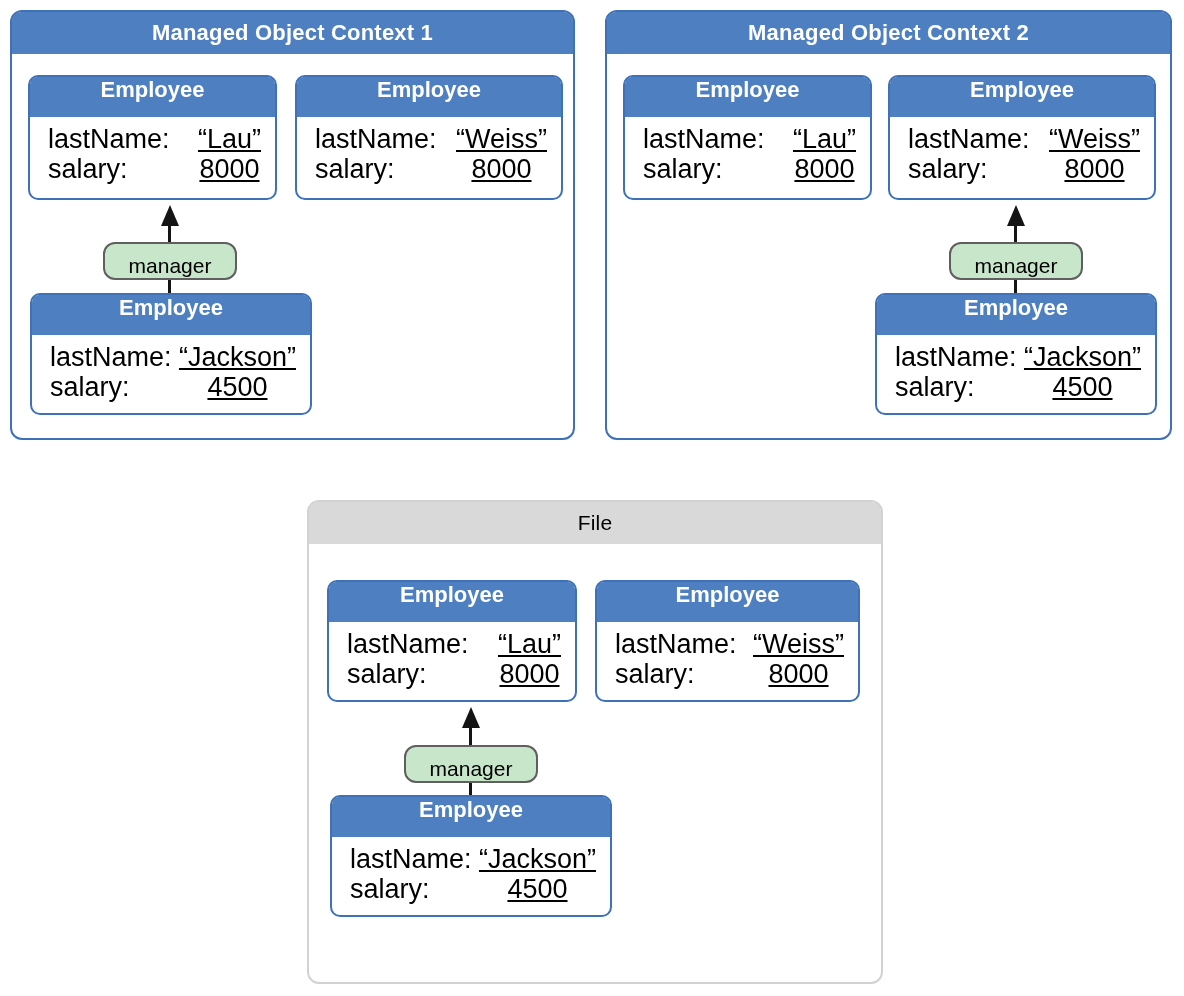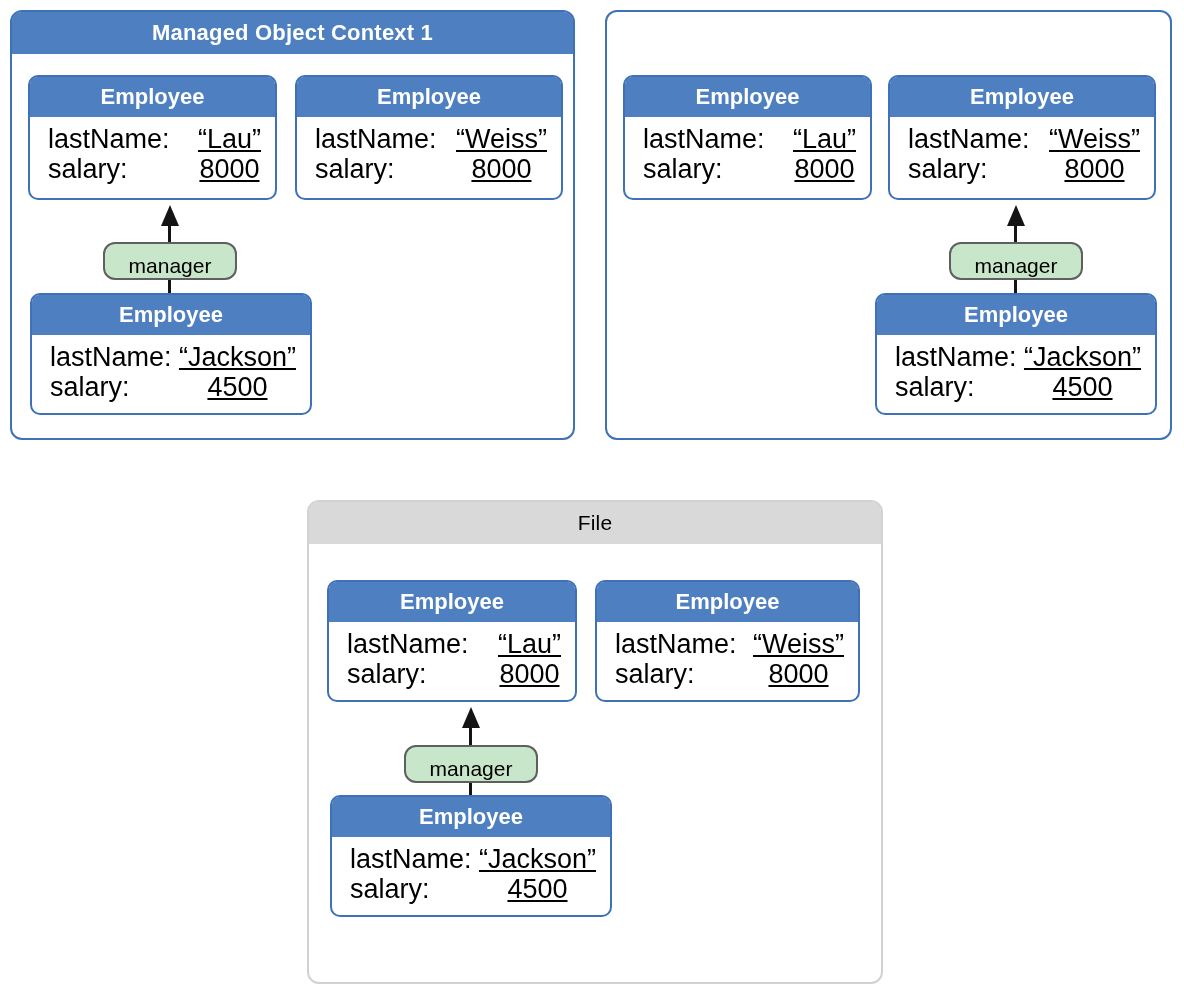--- a/index.html
+++ b/index.html
@@ -44,21 +44,20 @@
     position: absolute;
     background: #fff;
     border: 2px solid var(--blue-border, #3e71b8);
     border-radius: 10px;
   }
   .emp-h {
     height: 40px;
     background: var(--blue-fill, #4d7fc1);
     border-radius: 7px 7px 0 0;
     display: flex;
-    align-items: center;
     justify-content: center;
     color: #fff;
     font-weight: bold;
     font-size: 22px;
   }
   .emp-b {
     display: grid;
     grid-template-columns: 1fr auto;
     padding: 7px 14px 0 18px;
     font-size: 27px;
@@ -141,20 +140,23 @@
       <div class="emp-b">
         <span class="lbl">lastName:</span>
         <span class="val">“Jackson”</span>
         <span class="lbl">salary:</span>
         <span class="val">4500</span>
       </div>
     </div>
   </section>
 
   <section class="panel" style="left:605px; top:10px; width:567px; height:430px;">
+    <header class="panel-h">
+      <span>Managed Object Context 2</span>
+    </header>
 
     <div class="emp" style="left:16px; top:63px; width:249px; height:125px;">
       <div class="emp-h">
         <span>Employee</span>
       </div>
       <div class="emp-b">
         <span class="lbl">lastName:</span>
         <span class="val">“Lau”</span>
         <span class="lbl">salary:</span>
         <span class="val">8000</span>

